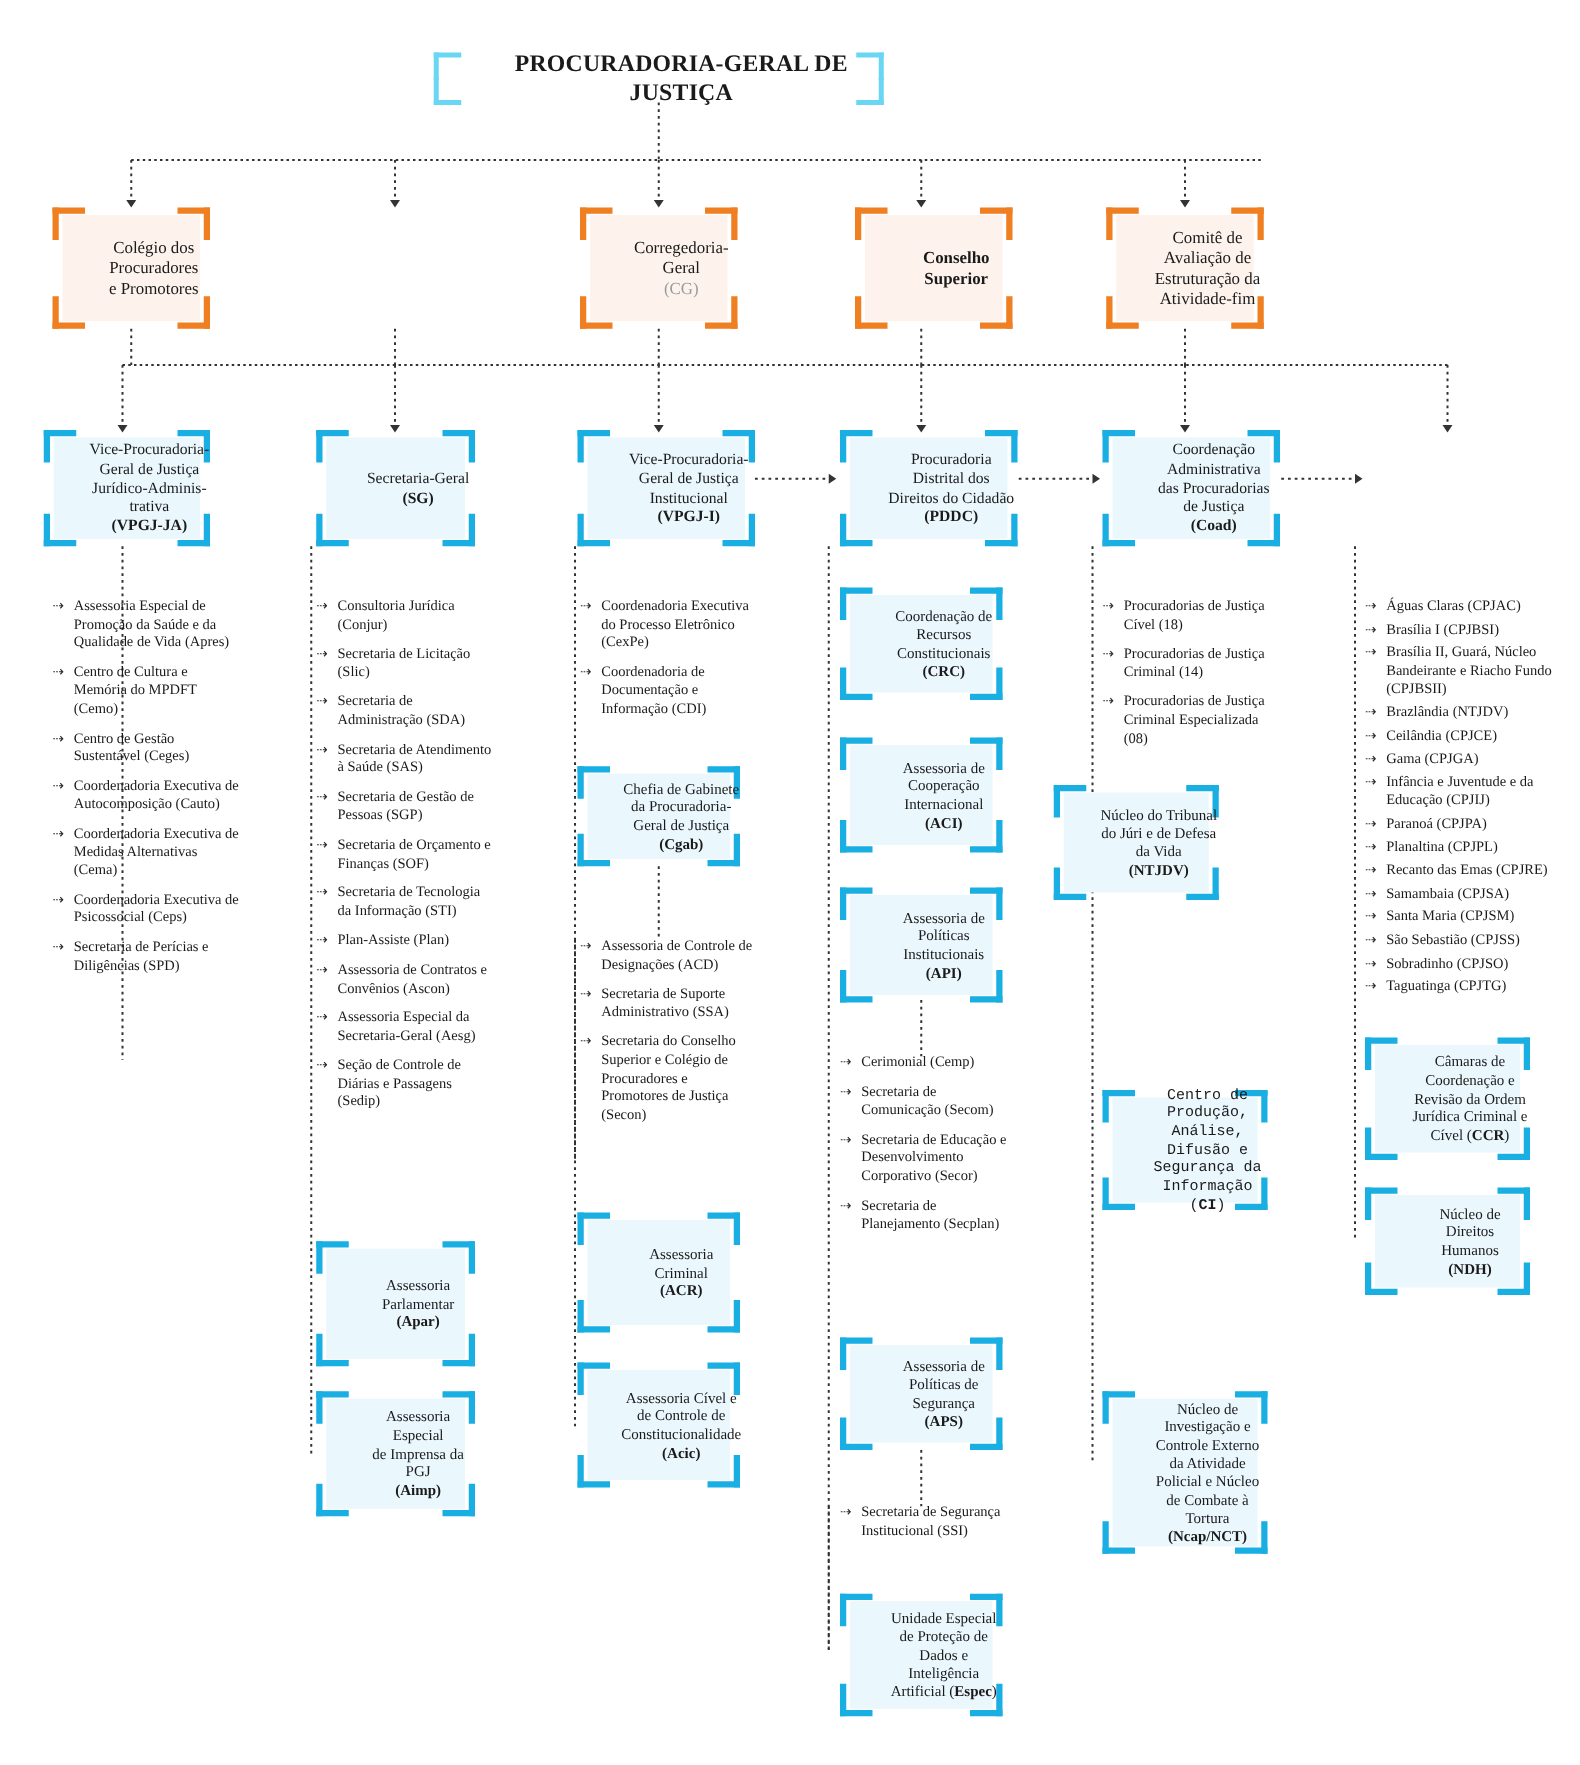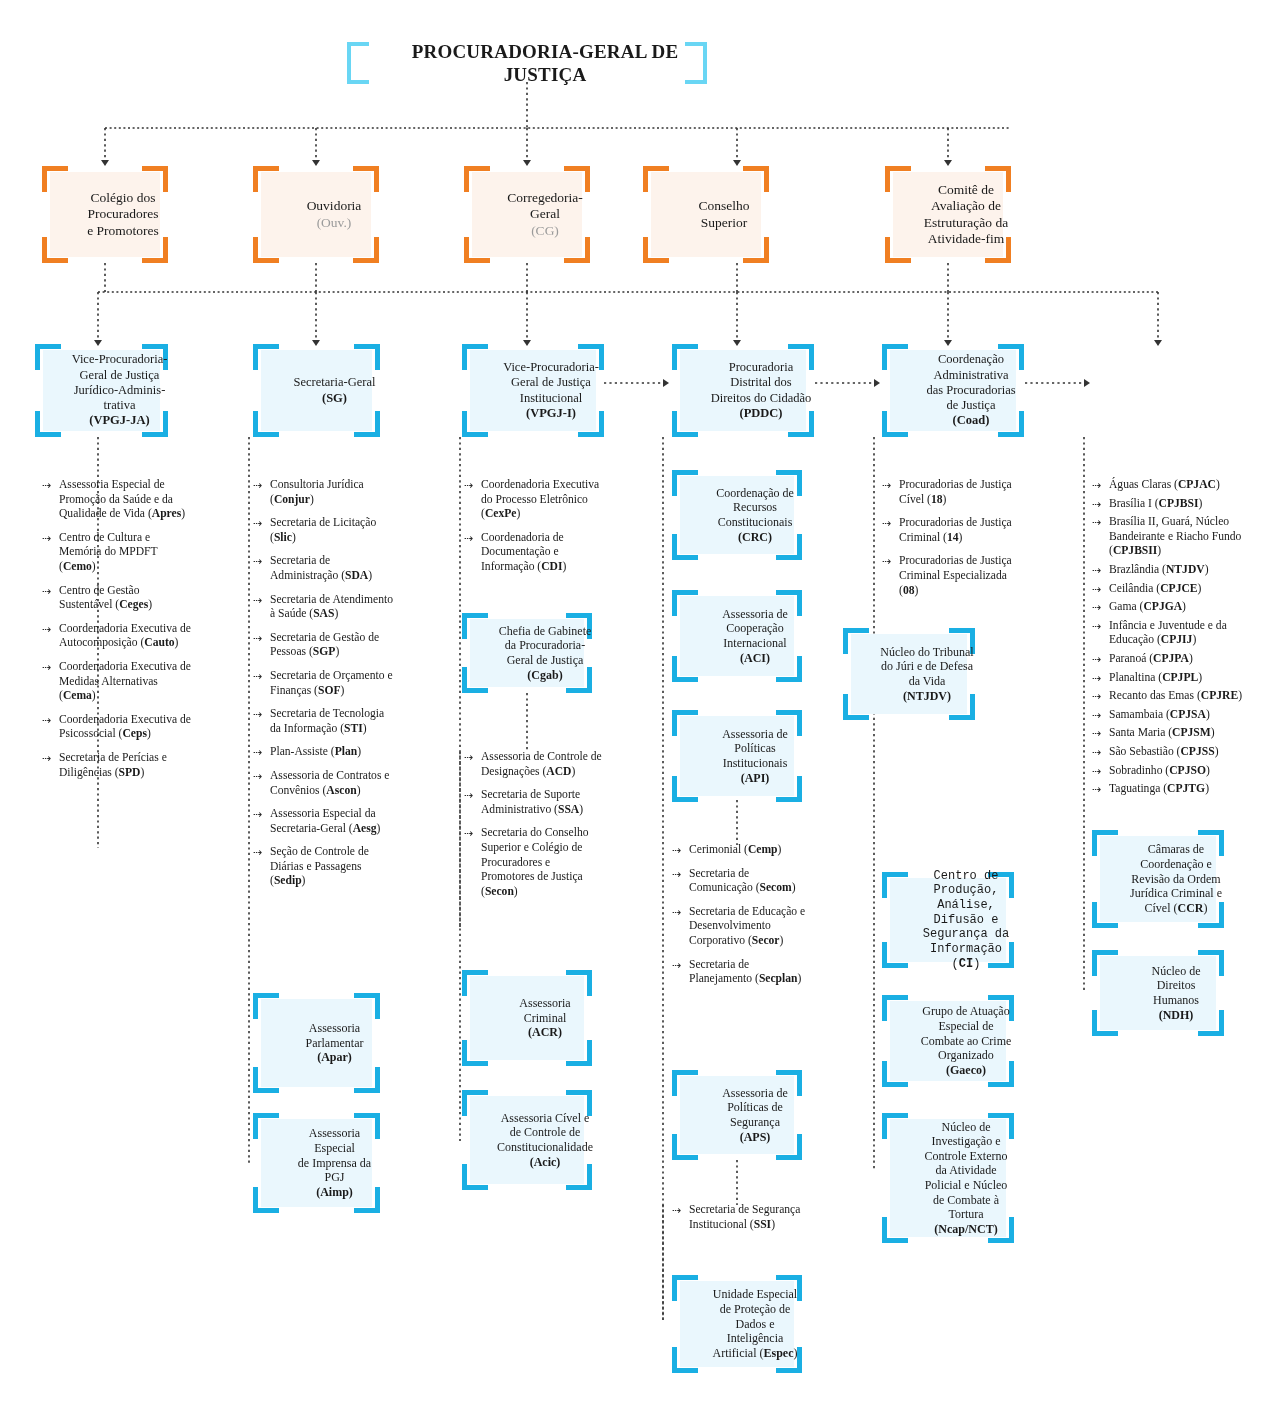--- a/index.html
+++ b/index.html
@@ -81,21 +81,21 @@
     padding-left:17px;
     margin-bottom:9px;
     font-size:11.6px;
     line-height:1.26;
   }
   .li:last-child{margin-bottom:0;}
   .li .arw{
     position:absolute;left:0;top:1px;
     font-size:11px;color:#2b2b2b;line-height:1.26;
   }
-  .li b{font-weight:bold;text-align:right;}
+  .li b{font-weight:normal;text-align:right;}
 </style>
 </head>
 <body>
 
 <div id="chart">
 
   <svg id="wires" viewBox="0 0 1264 1412">
     <g stroke="#333" stroke-width="1.6" fill="none" stroke-dasharray="2.2 3.2" stroke-linecap="butt">
 
       <path d="M527 82 L527 128"></path>
@@ -169,32 +169,27 @@
     <span class="lbl">PROCURADORIA-GERAL DE JUSTIÇA</span>
   </div>
 
   <div class="bx orange lvl2" style="left:42px;top:166px;width:126px;height:97px;">
     <div class="fill"></div>
       <div class="inner"></div>
     <span class="lbl"><span>Colégio dos
 Procuradores
 e Promotores</span></span>
   </div>
-  <div class="bx orange lvl2" style="left:253px;top:166px;width:126px;height:97px;">
-    <div class="fill"></div>
-      <div class="inner"></div>
-    <span class="lbl"><span>Ouvidoria</span><br><span class="sub">(Ouv.)</span></span>
-  </div>
   <div class="bx orange lvl2" style="left:464px;top:166px;width:126px;height:97px;">
     <div class="fill"></div>
       <div class="inner"></div>
     <span class="lbl"><span>Corregedoria-
 Geral</span><br><span class="sub">(CG)</span></span>
   </div>
-  <div class="bx orange lvl2" style="left:643px;top:166px;width:126px;height:97px;">
+  <div class="bx orange lvl2" style="left:684px;top:166px;width:126px;height:97px;font-weight:bold;">
     <div class="fill"></div>
       <div class="inner"></div>
     <span class="lbl"><span>Conselho
 Superior</span></span>
   </div>
   <div class="bx orange lvl2" style="left:885px;top:166px;width:126px;height:97px;">
     <div class="fill"></div>
       <div class="inner"></div>
     <span class="lbl"><span>Comitê de
 Avaliação de
@@ -365,28 +360,20 @@
 da Vida</span><br><b>(NTJDV)</b></span>
   </div>
   <div class="bx blue small-box" style="left:882px;top:872px;width:132px;height:96px;font-family:Liberation Mono, monospace;">
     <div class="fill"></div>
       <div class="inner"></div>
     <span class="lbl"><span>Centro de
 Produção, Análise,
 Difusão e
 Segurança da
 Informação (<b>CI</b>)</span></span>
-  </div>
-  <div class="bx blue small-box" style="left:882px;top:995px;width:132px;height:92px;">
-    <div class="fill"></div>
-      <div class="inner"></div>
-    <span class="lbl"><span>Grupo de Atuação
-Especial de
-Combate ao Crime
-Organizado</span><br><b>(Gaeco)</b></span>
   </div>
   <div class="bx blue small-box" style="left:882px;top:1113px;width:132px;height:130px;">
     <div class="fill"></div>
       <div class="inner"></div>
     <span class="lbl"><span>Núcleo de
 Investigação e
 Controle Externo
 da Atividade
 Policial e Núcleo
 de Combate à

